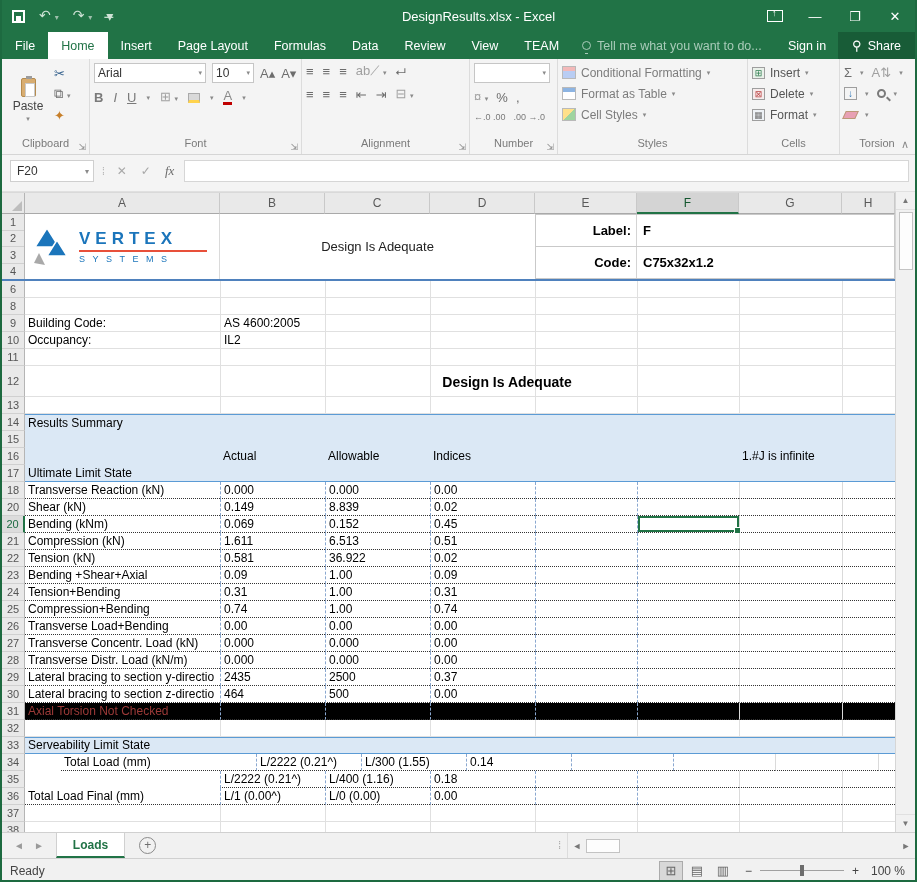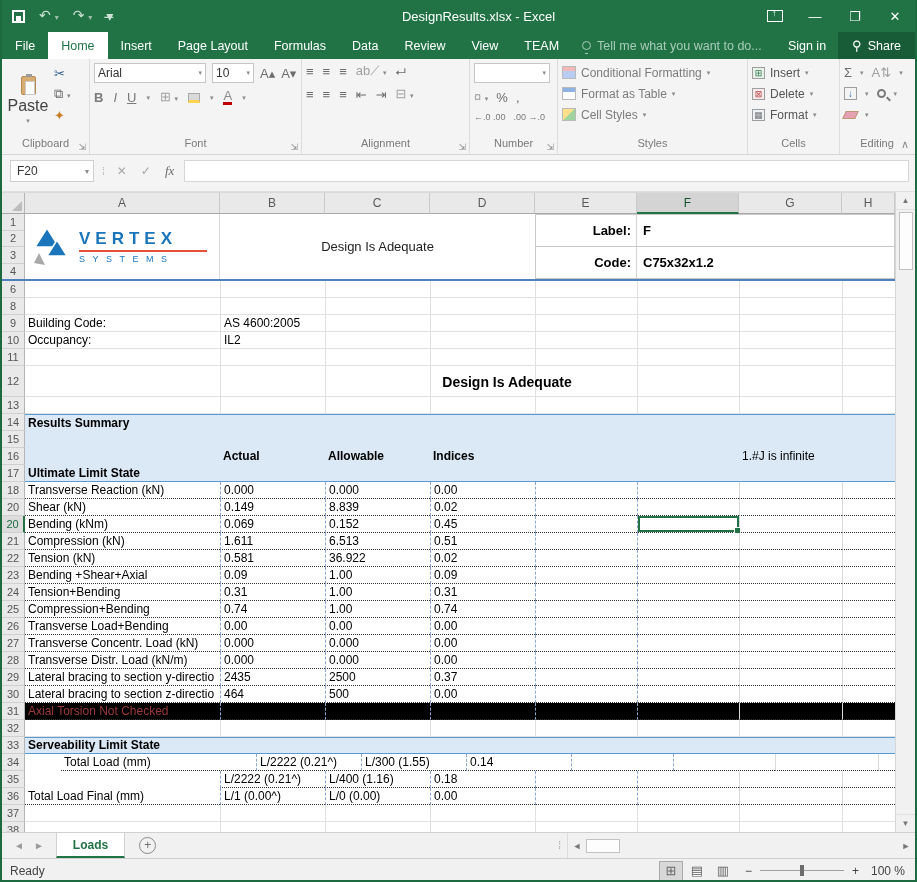--- a/index.html
+++ b/index.html
@@ -38,21 +38,21 @@
   .rbody { flex:1; display:flex; padding:0 4px; gap:4px; }
   .rlabel { height:17px; font-size:11px; color:#7a7a7a; text-align:center; position:relative; }
   .launcher { position:absolute; right:3px; bottom:2px; font-size:9px; color:#8a8a8a; }
   .icn { color:#6d6d6d; font-size:13px; line-height:15px; }
   .dim { color:#a0a0a0; }
   .dd  { font-size:7px; color:#8a8a8a; }
   .paste-big { display:flex; flex-direction:column; align-items:center; justify-content:center; width:44px; gap:2px; }
   .clip-ic { width:15px; height:19px; background:#d8ad71; border:1px solid #b58b4e; border-radius:2px; position:relative; }
   .clip-ic::before { content:""; position:absolute; left:3px; top:4px; width:8px; height:12px; background:#fff; border:1px solid #c9c9c9; }
   .clip-ic::after { content:""; position:absolute; left:4px; top:-3px; width:6px; height:3px; background:#9c9c9c; }
-  .paste-lbl { font-size:16px; color:#444; }
+  .paste-lbl { font-size:12px; color:#444; }
   .mini-col { display:flex; flex-direction:column; justify-content:flex-start; gap:5px; padding-top:3px; }
   .combo { background:#fff; border:1px solid #c6c6c6; height:20px; display:flex; align-items:center; font-size:12px; color:#333; padding:0 3px; justify-content:space-between; }
   .f-row { display:flex; gap:6px; align-items:center; }
   .rcol { display:flex; flex-direction:column; gap:6px; width:100%; }
   .bold-b { font-weight:bold; color:#7a7a7a; font-size:13px; }
   .ital-i { font-style:italic; color:#7a7a7a; font-size:13px; }
   .und-u { text-decoration:underline; color:#7a7a7a; font-size:13px; }
   .acolor { color:#8a8a8a; font-size:13px; border-bottom:3px solid #c00000; line-height:12px; }
   .fillic { width:12px; height:10px; background:#d9d9d9; border:1px solid #aaa; border-bottom:3px solid #ffd34d; }
   .styles-btn { display:flex; align-items:center; gap:5px; font-size:12px; color:#7c7c7c; height:19px; }
@@ -108,21 +108,21 @@
   .kv-val { flex:1; display:flex; align-items:center; padding-left:6px; font-weight:bold; font-size:13px; }
   .blue-rule { height:2px; background:#4f81bd; }
 
   
   .sh-row { display:flex; position:relative; background:#fff; flex-shrink:0; }
   .rownum { width:23px; flex:0 0 23px; background:#e9e9e9; border-right:1px solid #b5b5b5; border-bottom:1px solid #d0d0d0; font-size:11px; color:#555; display:flex; align-items:center; justify-content:center; }
   .rownum.selrow { background:#dcdcdc; color:#1e6b43; border-right:2px solid #217346; }
   .cell { flex:0 0 auto; font-size:12px; color:#000; padding-left:3px; line-height:15px; display:flex; align-items:center;
           white-space:nowrap; overflow:hidden; border-bottom:1px solid #e0e0e0; border-left:1px solid #e0e0e0; }
   .cell.c-A { border-left:none; }
-  .cell.b { font-weight:bold; }
+  .cell.b { font-weight:normal; }
   .dotted .cell { border-bottom:1px dotted #333; }
   .dotted .cell.c-B, .dotted .cell.c-C, .dotted .cell.c-D, .dotted .cell.c-E, .dotted .cell.c-F { border-left:1px dashed #8aa8d0; }
   .dotted .cell.c-G, .dotted .cell.c-H { border-left:1px solid #dadada; }
   .band-blue-top .cell, .band-blue .cell, .band-blue-bot .cell, .band-blue-single .cell { background:#dbe8f5; border-left:none; border-bottom:none; }
   .band-blue-top .cell { border-top:1px solid #5b9bd5; }
   .band-blue-bot .cell { border-bottom:1px solid #5b9bd5; }
   .band-blue-single .cell { border-top:1px solid #5b9bd5; border-bottom:1px solid #5b9bd5; }
   .band-pink .cell { background:#000000; border-left:none; color:#9c3a38; }
   .cell.selcell { box-shadow:inset 0 0 0 2px #217346; position:relative; overflow:visible; }
   .cell.selcell::after { content:""; position:absolute; right:-2px; bottom:-2px; width:5px; height:5px; background:#217346; border:1px solid #fff; }
@@ -356,21 +356,21 @@
               <span class="dd">▾</span>
             <span class="mag"></span>
               <span class="dd">▾</span>
           </div>
           <div class="edit-row">
             <span class="eraser"></span>
               <span class="dd">▾</span>
           </div>
         </div>
       </div>
-      <div class="rlabel"><span>Editing</span></div>
+      <div class="rlabel"><span>Torsion</span></div>
     </div>
     <span class="collapse">∧</span>
   </div>
 
   <div class="formula-row">
     <div class="namebox">
       <span>F20</span>
       <span class="nb-dd">▾</span>
     </div>
     <span class="fdots">⁞</span>

